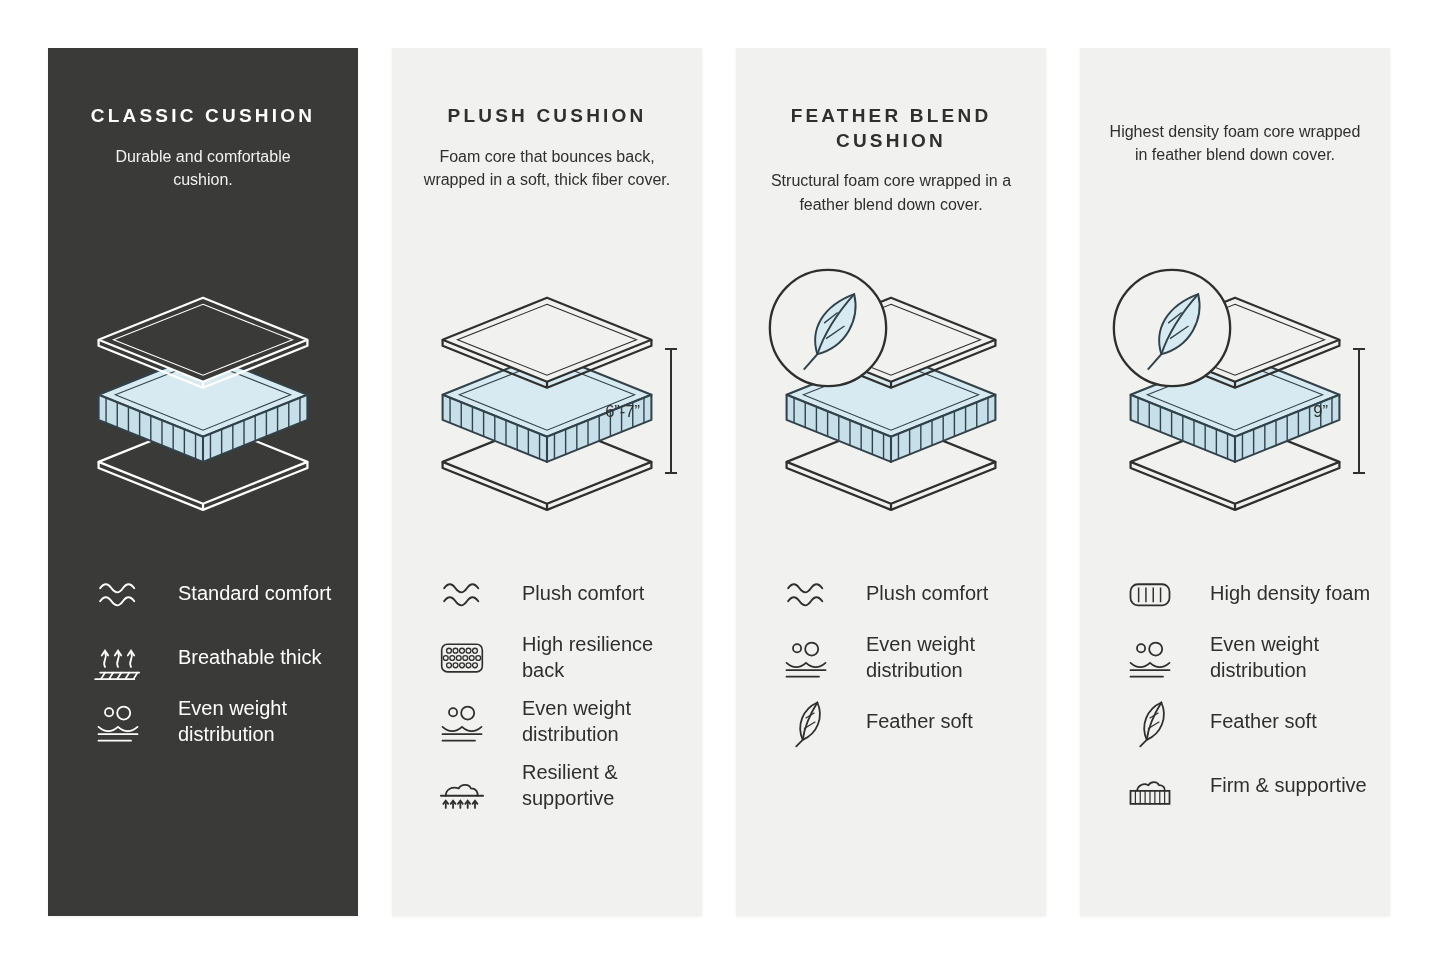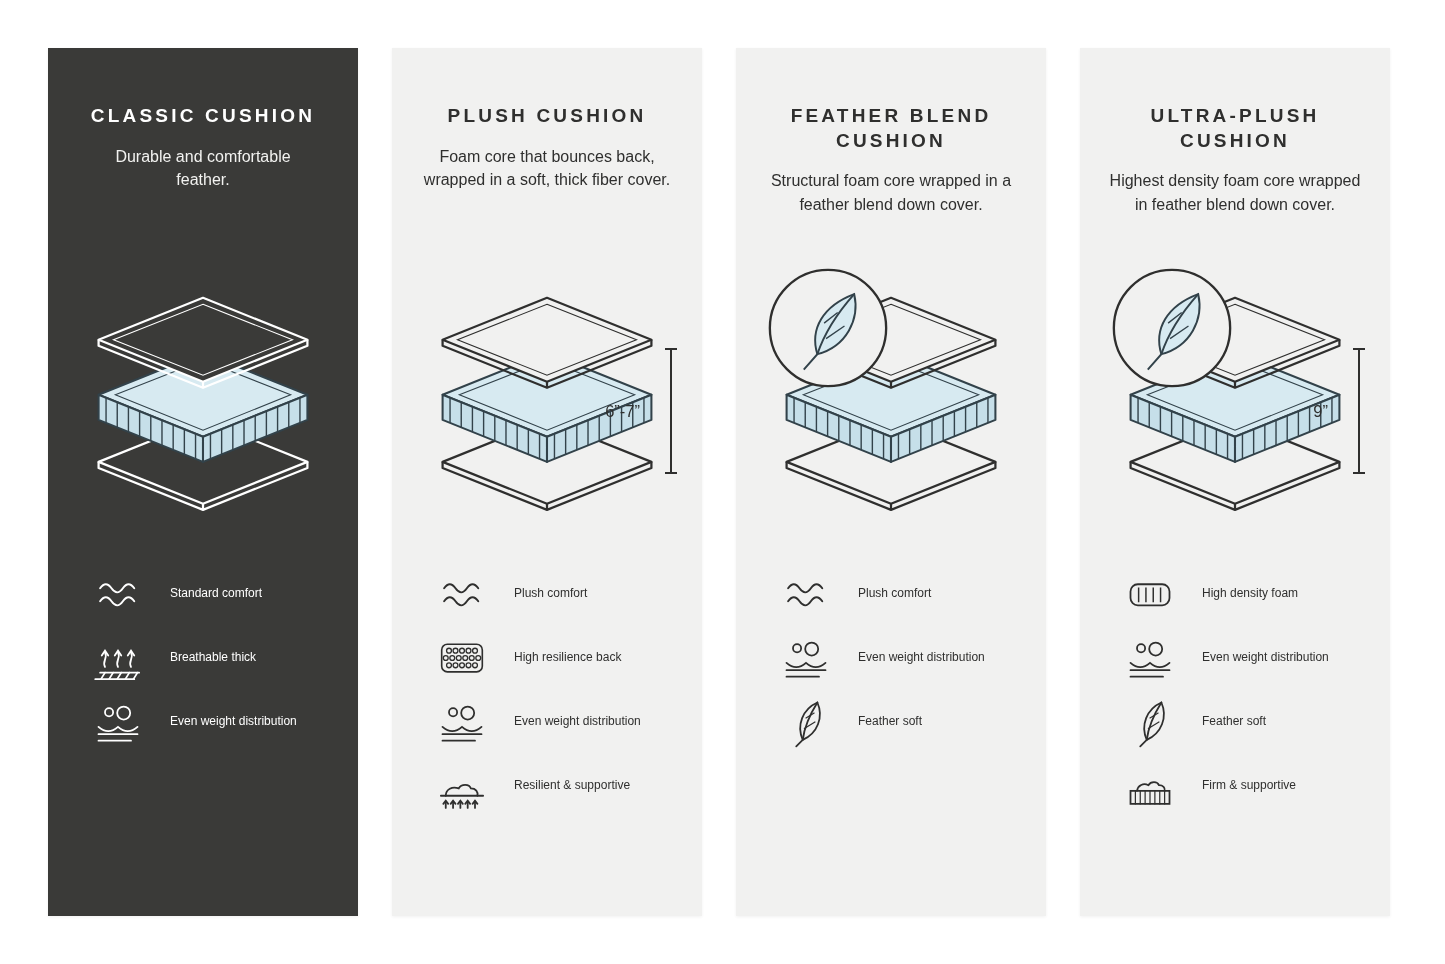--- a/index.html
+++ b/index.html
@@ -37,21 +37,21 @@
     display:flex;align-items:center;gap:24px;font-size:16.5px;
   }
   .features{
     position:absolute;top:520px;left:44px;right:18px;
     list-style:none;margin:0;padding:0;
     display:flex;flex-direction:column;gap:12px;
   }
   .feature{display:flex;align-items:center;gap:26px;min-height:52px;}
   .ficon{flex:0 0 52px;width:52px;height:52px;}
   .ficon svg{display:block;width:52px;height:52px;}
-  .flabel{font-size:12px;line-height:1.28;}
+  .flabel{font-size:20px;line-height:1.28;margin-left:8px;}
 </style>
 </head>
 <body>
 
 <svg width="0" height="0" style="position:absolute" aria-hidden="true">
   <defs>
 
     <symbol id="sym-cushion" viewBox="0 0 240 236">
 
       <g stroke="currentColor" stroke-width="2.4" stroke-linejoin="round">
@@ -172,21 +172,21 @@
         <path d="M16,38 c1,-7 8,-10 14,-7 c3,-5 11,-5 13,0 c5,0 8,3 7,7"></path>
       </g>
     </symbol>
   </defs>
 </svg>
 
 <div class="board">
 
   <section class="card dark">
     <h2 class="title">CLASSIC CUSHION</h2>
-    <p class="desc">Durable and comfortable feather.</p>
+    <p class="desc">Durable and comfortable cushion.</p>
     <div class="illus">
       <svg class="cushion">
           <use href="#sym-cushion"></use>
         </svg>
     </div>
     <ul class="features">
       <li class="feature">
         <span class="ficon">
             <svg>
               <use href="#sym-waves"></use>
@@ -302,21 +302,20 @@
             <svg>
               <use href="#sym-feather"></use>
             </svg>
           </span>
         <span class="flabel">Feather soft</span>
       </li>
     </ul>
   </section>
 
   <section class="card">
-    <h2 class="title">ULTRA-PLUSH CUSHION</h2>
     <p class="desc">Highest density foam core wrapped in feather blend down cover.</p>
     <div class="illus">
       <svg class="cushion">
           <use href="#sym-cushion"></use>
         </svg>
       <span class="badge">
         <svg>
             <use href="#sym-feather-badge"></use>
           </svg>
       </span>

